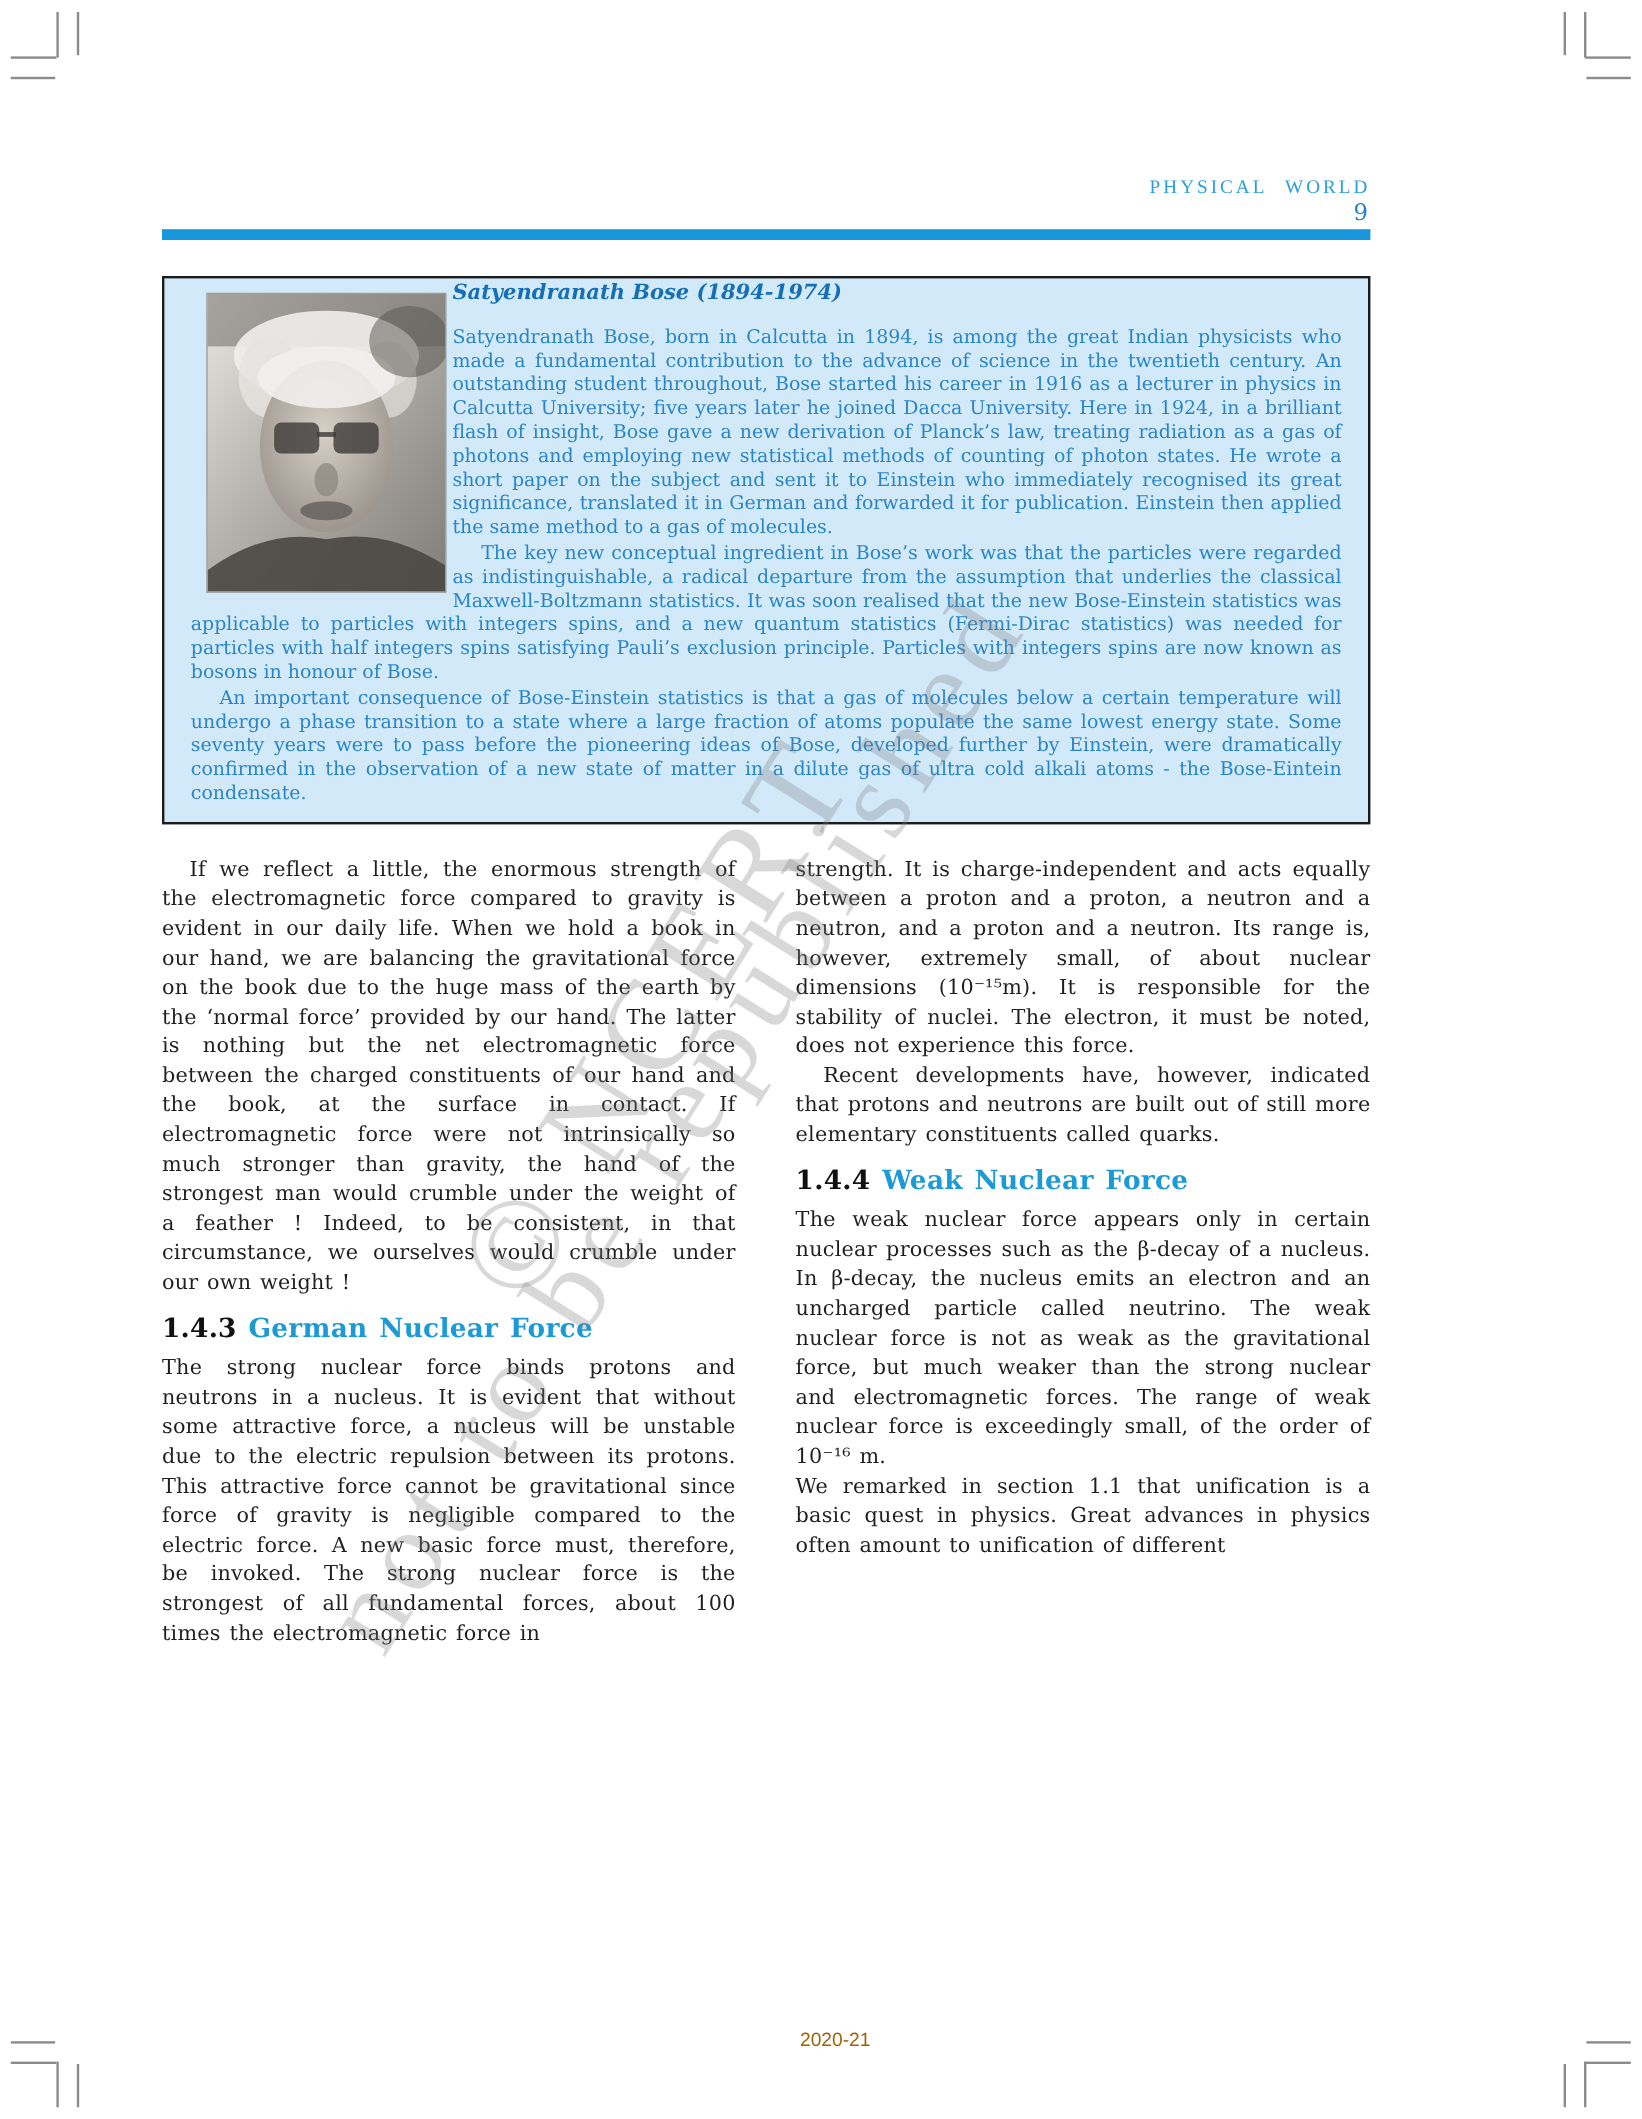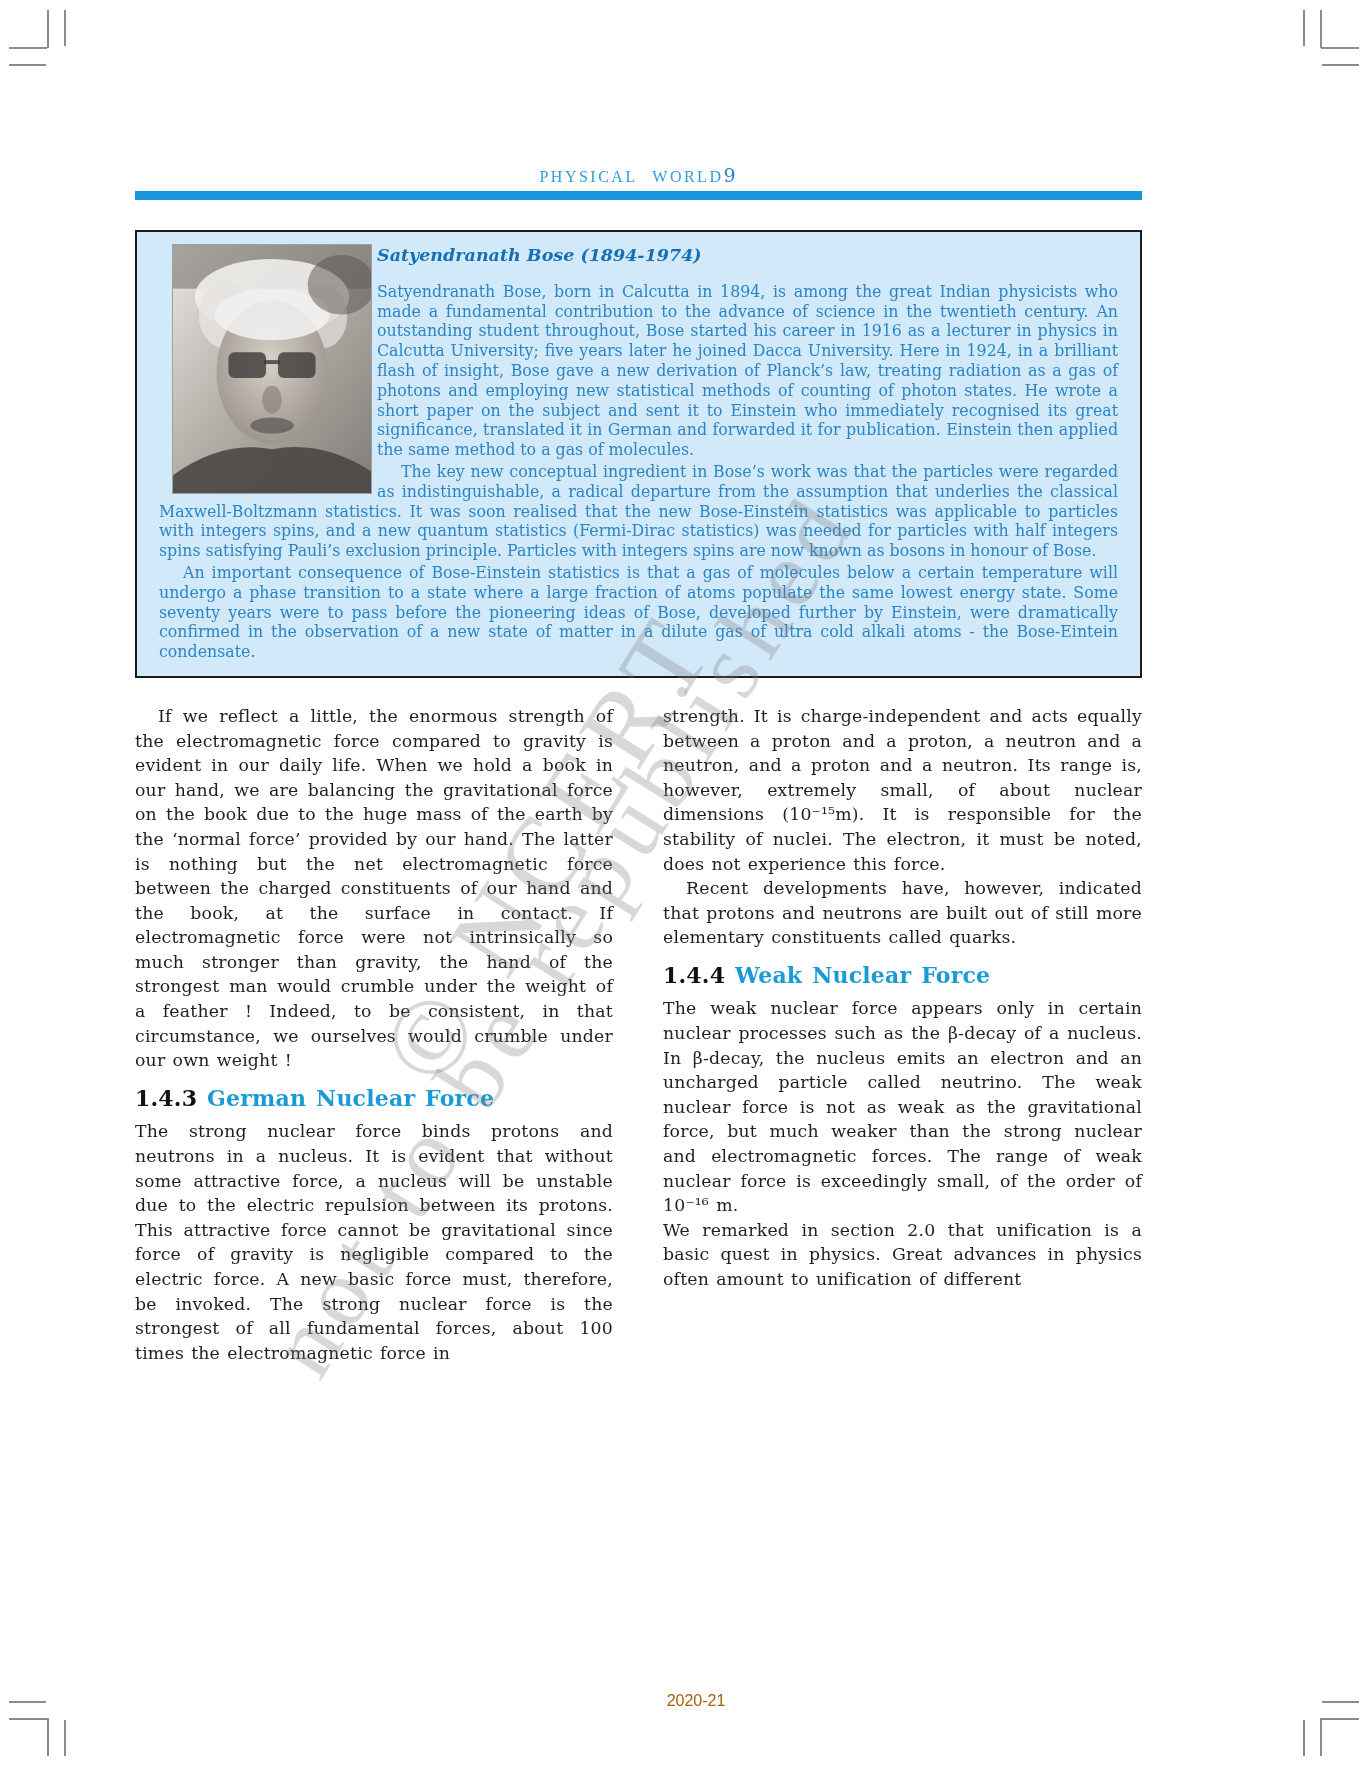--- a/index.html
+++ b/index.html
@@ -2,33 +2,33 @@
 <html><head>
 <meta charset="utf-8">
 <style>
   html,body{margin:0;padding:0;background:#ffffff;}
   .page{position:relative;width:1368px;height:1766px;background:#ffffff;overflow:hidden;
         font-family:"DejaVu Serif","Liberation Serif",serif;}
   .cm{position:absolute;background:#8c8c8c;}
 
   .content{position:absolute;left:135px;top:148px;width:1007px;z-index:1;}
 
-  .header-row{display:flex;justify-content:center;align-items:flex-end;height:38px;}
+  .header-row{display:flex;justify-content:space-between;align-items:flex-end;height:38px;flex-direction:column;}
   .running-head{font-family:"Liberation Serif",serif;font-size:16px;color:#2b9fd9;
                 letter-spacing:2.5px;word-spacing:9px;}
   .page-num{font-family:"DejaVu Serif",serif;font-size:19px;color:#2583c5;padding-right:2px;}
   .rule{height:9px;background:#1897dd;margin-top:5px;}
 
   .bose-box{margin-top:30px;background:#d2e9f9;border:2px solid #1c1c1c;
             padding:0 22px 12px 22px;color:#2a85c6;
             font-size:15.8px;line-height:19.8px;text-align:justify;}
   .photo{float:left;width:200px;height:250px;margin:12px 5px 6px 13px;
          border:1px solid #9aa0a6;box-sizing:border-box;background:#b9b5af;}
   .photo svg{display:block;width:100%;height:100%;}
-  .box-title{margin:14px 0 16px 0;font-size:17.5px;font-weight:bold;font-style:italic;
+  .box-title{margin:3px 0 16px 0;font-size:17.5px;font-weight:bold;font-style:italic;
              color:#166fb5;text-align:left;}
   .box-p{margin:0 0 2px 0;}
   .box-p.indent{text-indent:24px;}
 
   .columns{display:flex;gap:50px;margin-top:26px;}
   .col{text-align:justify;color:#1f1f1f;font-size:17.3px;line-height:24.6px;
        letter-spacing:0.2px;word-spacing:1.5px;}
   .col.left{width:478px;}
   .col.right{width:479px;}
   .body-p{margin:0;}
@@ -131,20 +131,20 @@
         <p class="body-p">The strong nuclear force binds protons and neutrons in a nucleus. It is evident that without some attractive force, a nucleus will be unstable due to the electric repulsion between its protons. This attractive force cannot be gravitational since force of gravity is negligible compared to the electric force. A new basic force must, therefore, be  invoked. The strong nuclear force  is  the strongest of all fundamental forces, about 100 times the electromagnetic force in</p>
       </div>
       <div class="col right">
         <p class="body-p">strength.  It is charge-independent and acts equally between a proton and a proton, a neutron and a neutron, and a proton and a neutron. Its range is, however, extremely small, of about nuclear dimensions (10⁻¹⁵m). It is responsible for the stability of nuclei. The electron, it must be noted, does not experience this force.</p>
         <p class="body-p indent">Recent developments have, however, indicated that protons and neutrons are built out of still more elementary constituents called quarks.</p>
         <h4 class="section-heading">
           <span class="h-num">1.4.4</span>
           <span class="h-title">Weak Nuclear Force</span>
         </h4>
         <p class="body-p">The weak nuclear force appears only in certain nuclear processes such as the β-decay of a nucleus. In β-decay, the nucleus emits an electron and an uncharged particle called neutrino. The weak nuclear force is not as weak as the gravitational force, but much weaker than the strong nuclear and electromagnetic forces. The range of weak nuclear force is exceedingly small, of the order of 10⁻¹⁶ m.</p>
-        <p class="body-p">We remarked in section 2.0 that unification is a basic quest in physics. Great advances in physics often amount to unification of different</p>
+        <p class="body-p">We remarked in section 1.1 that unification is a basic quest in physics. Great advances in physics often amount to unification of different</p>
       </div>
     </div>
 
   </div>
 
   <div class="footer">2020-21</div>
 </div>
 
 </body></html>

